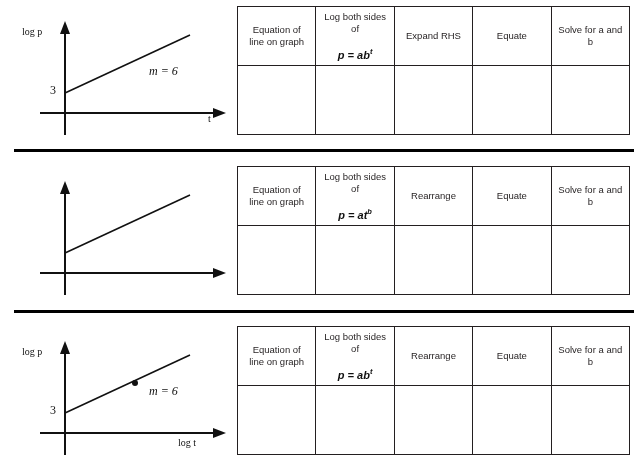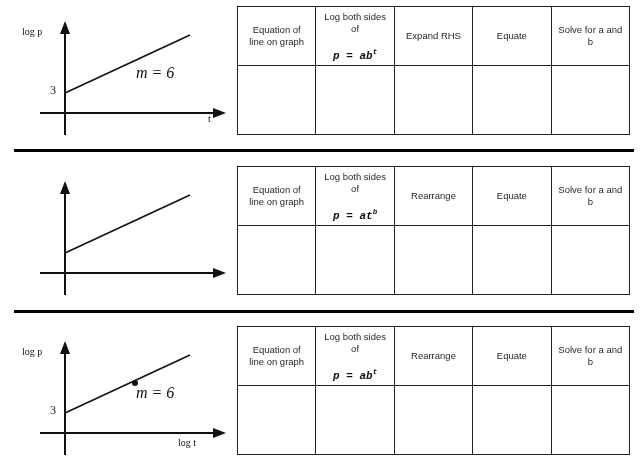--- a/index.html
+++ b/index.html
@@ -62,23 +62,23 @@
     font-family: "Liberation Serif", serif;
     font-size: 12px;
     color: #111111;
     left: 50px;
     top: 83px;
   }
   .slope-label {
     position: absolute;
     font-family: "Liberation Serif", serif;
     font-style: italic;
-    font-size: 16px;
-    color: #111111;
-    left: 136px;
+    font-size: 12px;
+    color: #111111;
+    left: 149px;
     top: 64px;
     white-space: nowrap;
   }
 
   
   .worksheet {
     position: absolute;
     left: 237px;
     top: 6px;
     width: 393px;
@@ -98,21 +98,21 @@
     font-family: "Liberation Sans", sans-serif;
     font-size: 9.5px;
     line-height: 12px;
     color: #231f20;
     padding: 3px 2px;
   }
   .worksheet td.body-cell {
     height: 68px;
   }
   .eq {
-    font-family: Liberation Mono, monospace;
+    font-family: Liberation Sans, sans-serif;
     font-weight: bold;
     font-style: italic;
     font-size: 11px;
     color: #111111;
     display: block;
     margin-top: 11px;
   }
   .eq sup {
     font-size: 7.5px;
     vertical-align: super;

